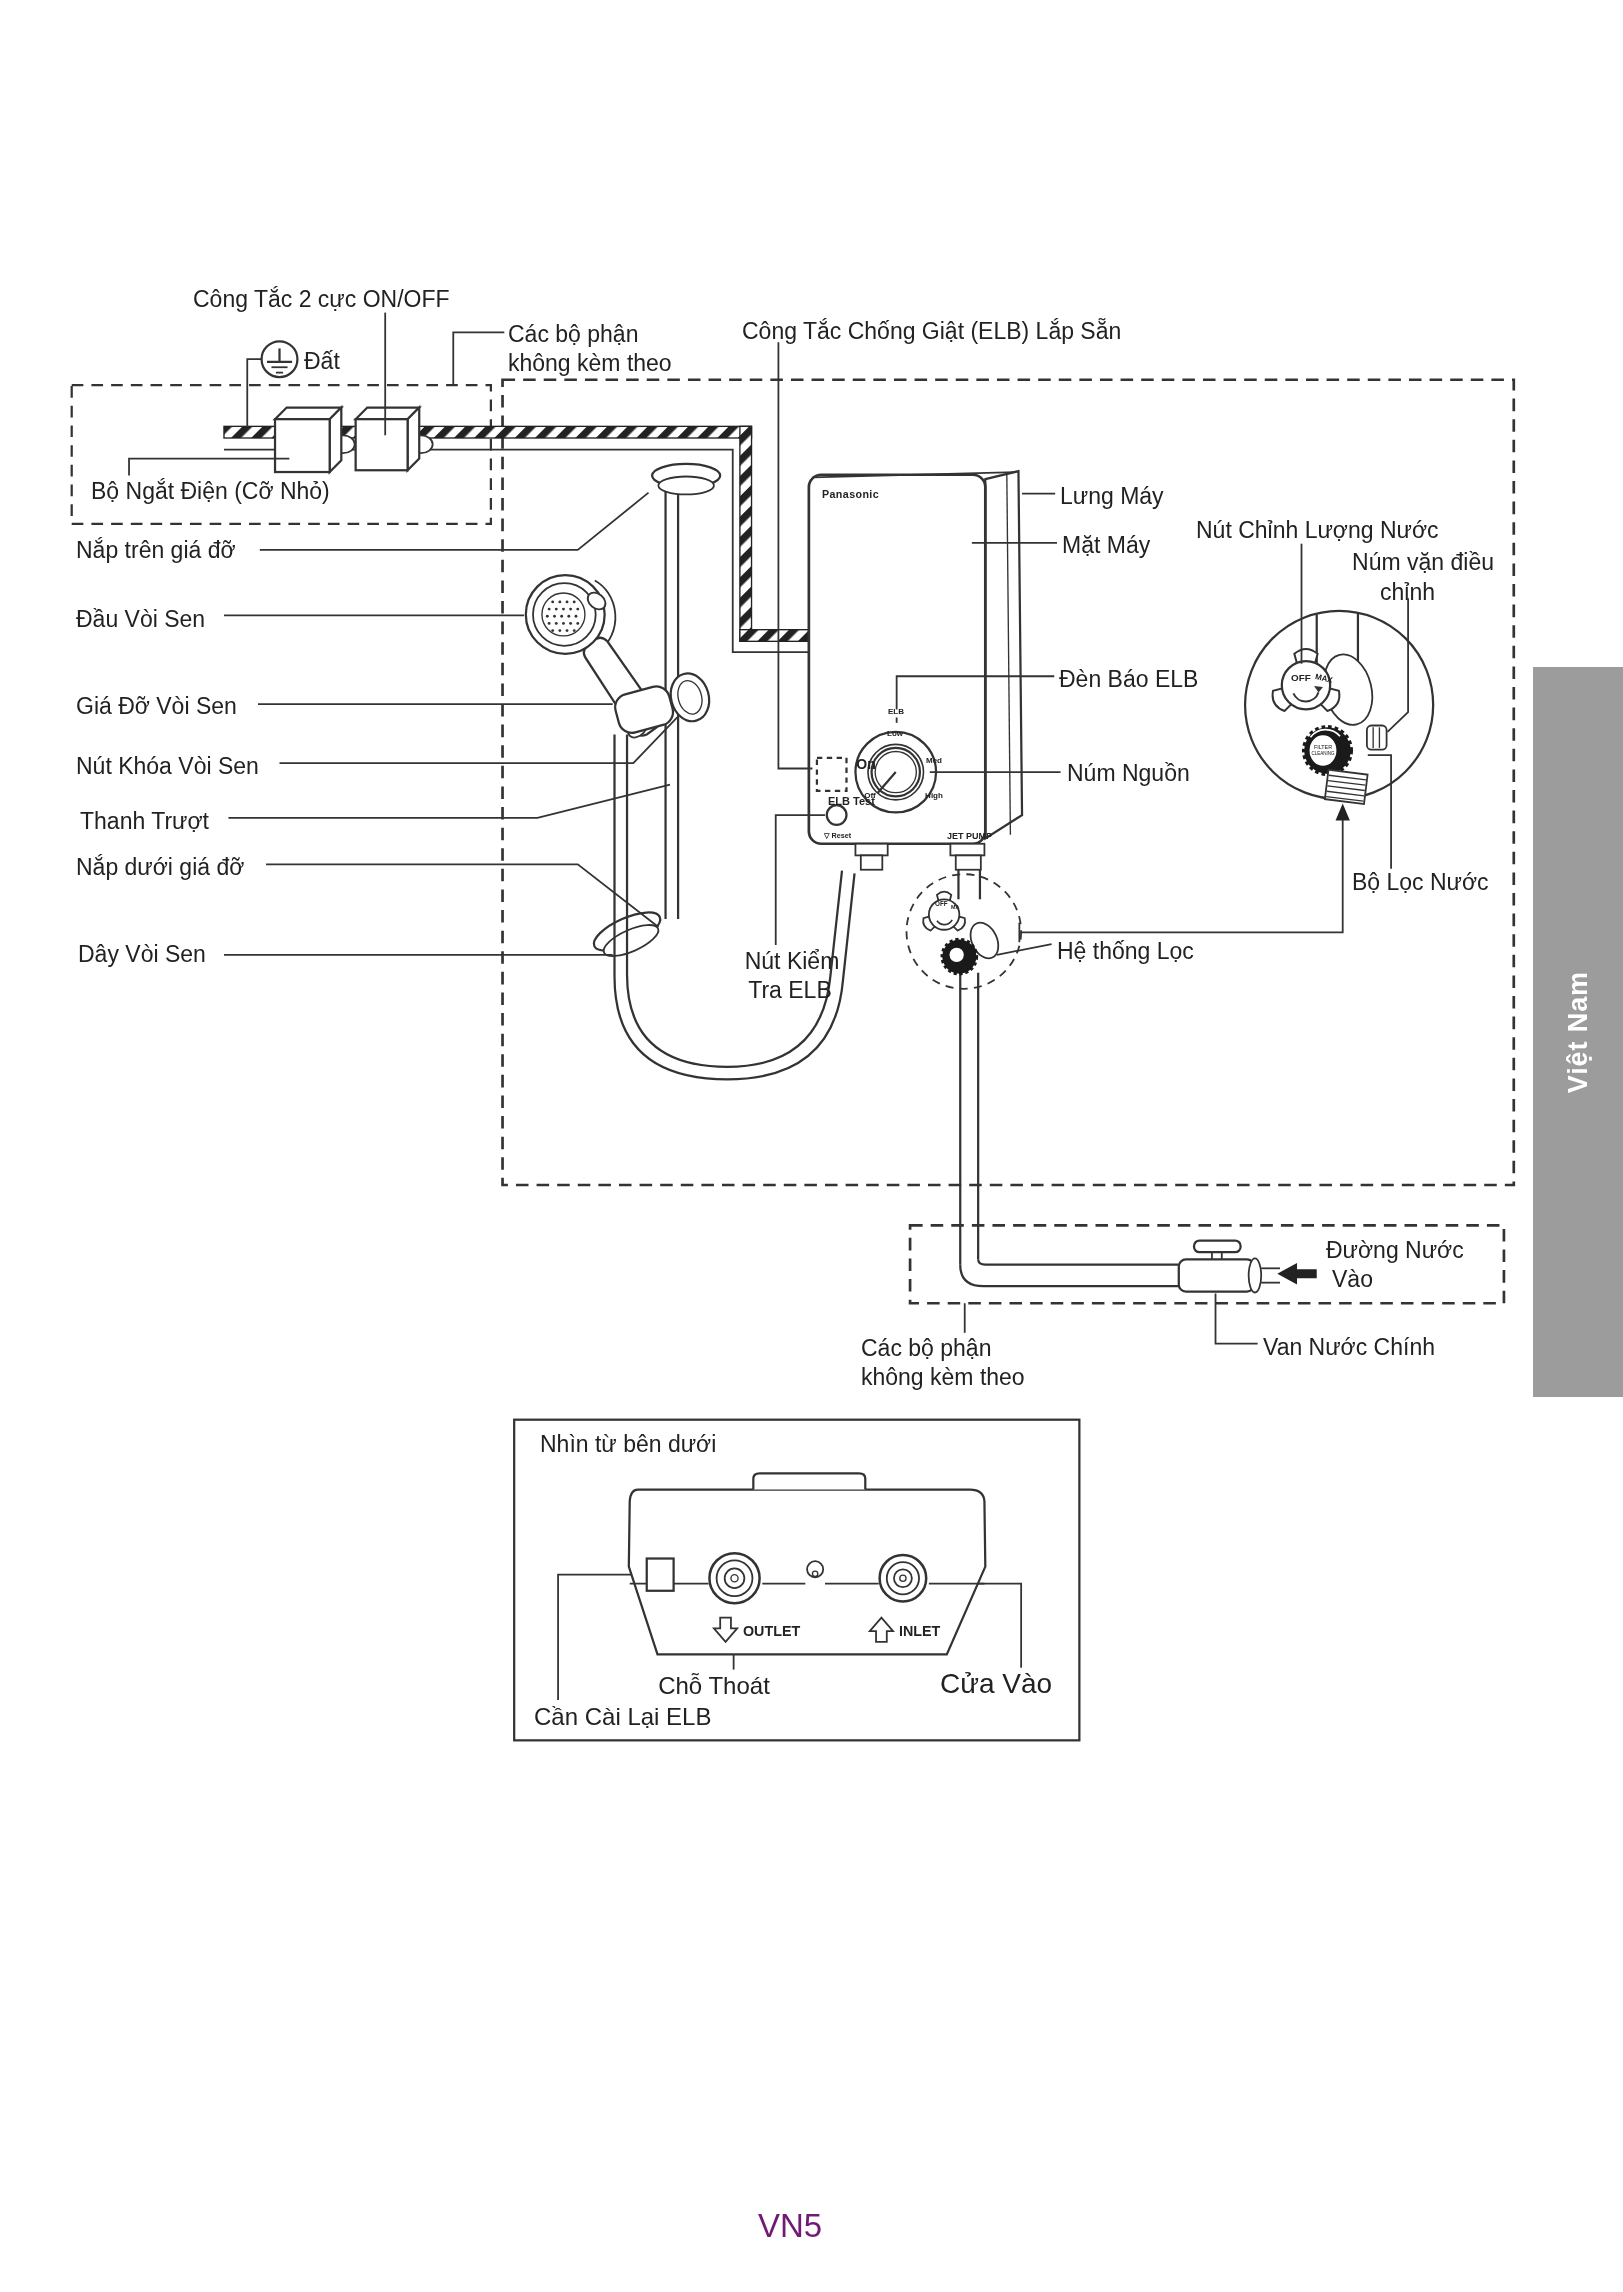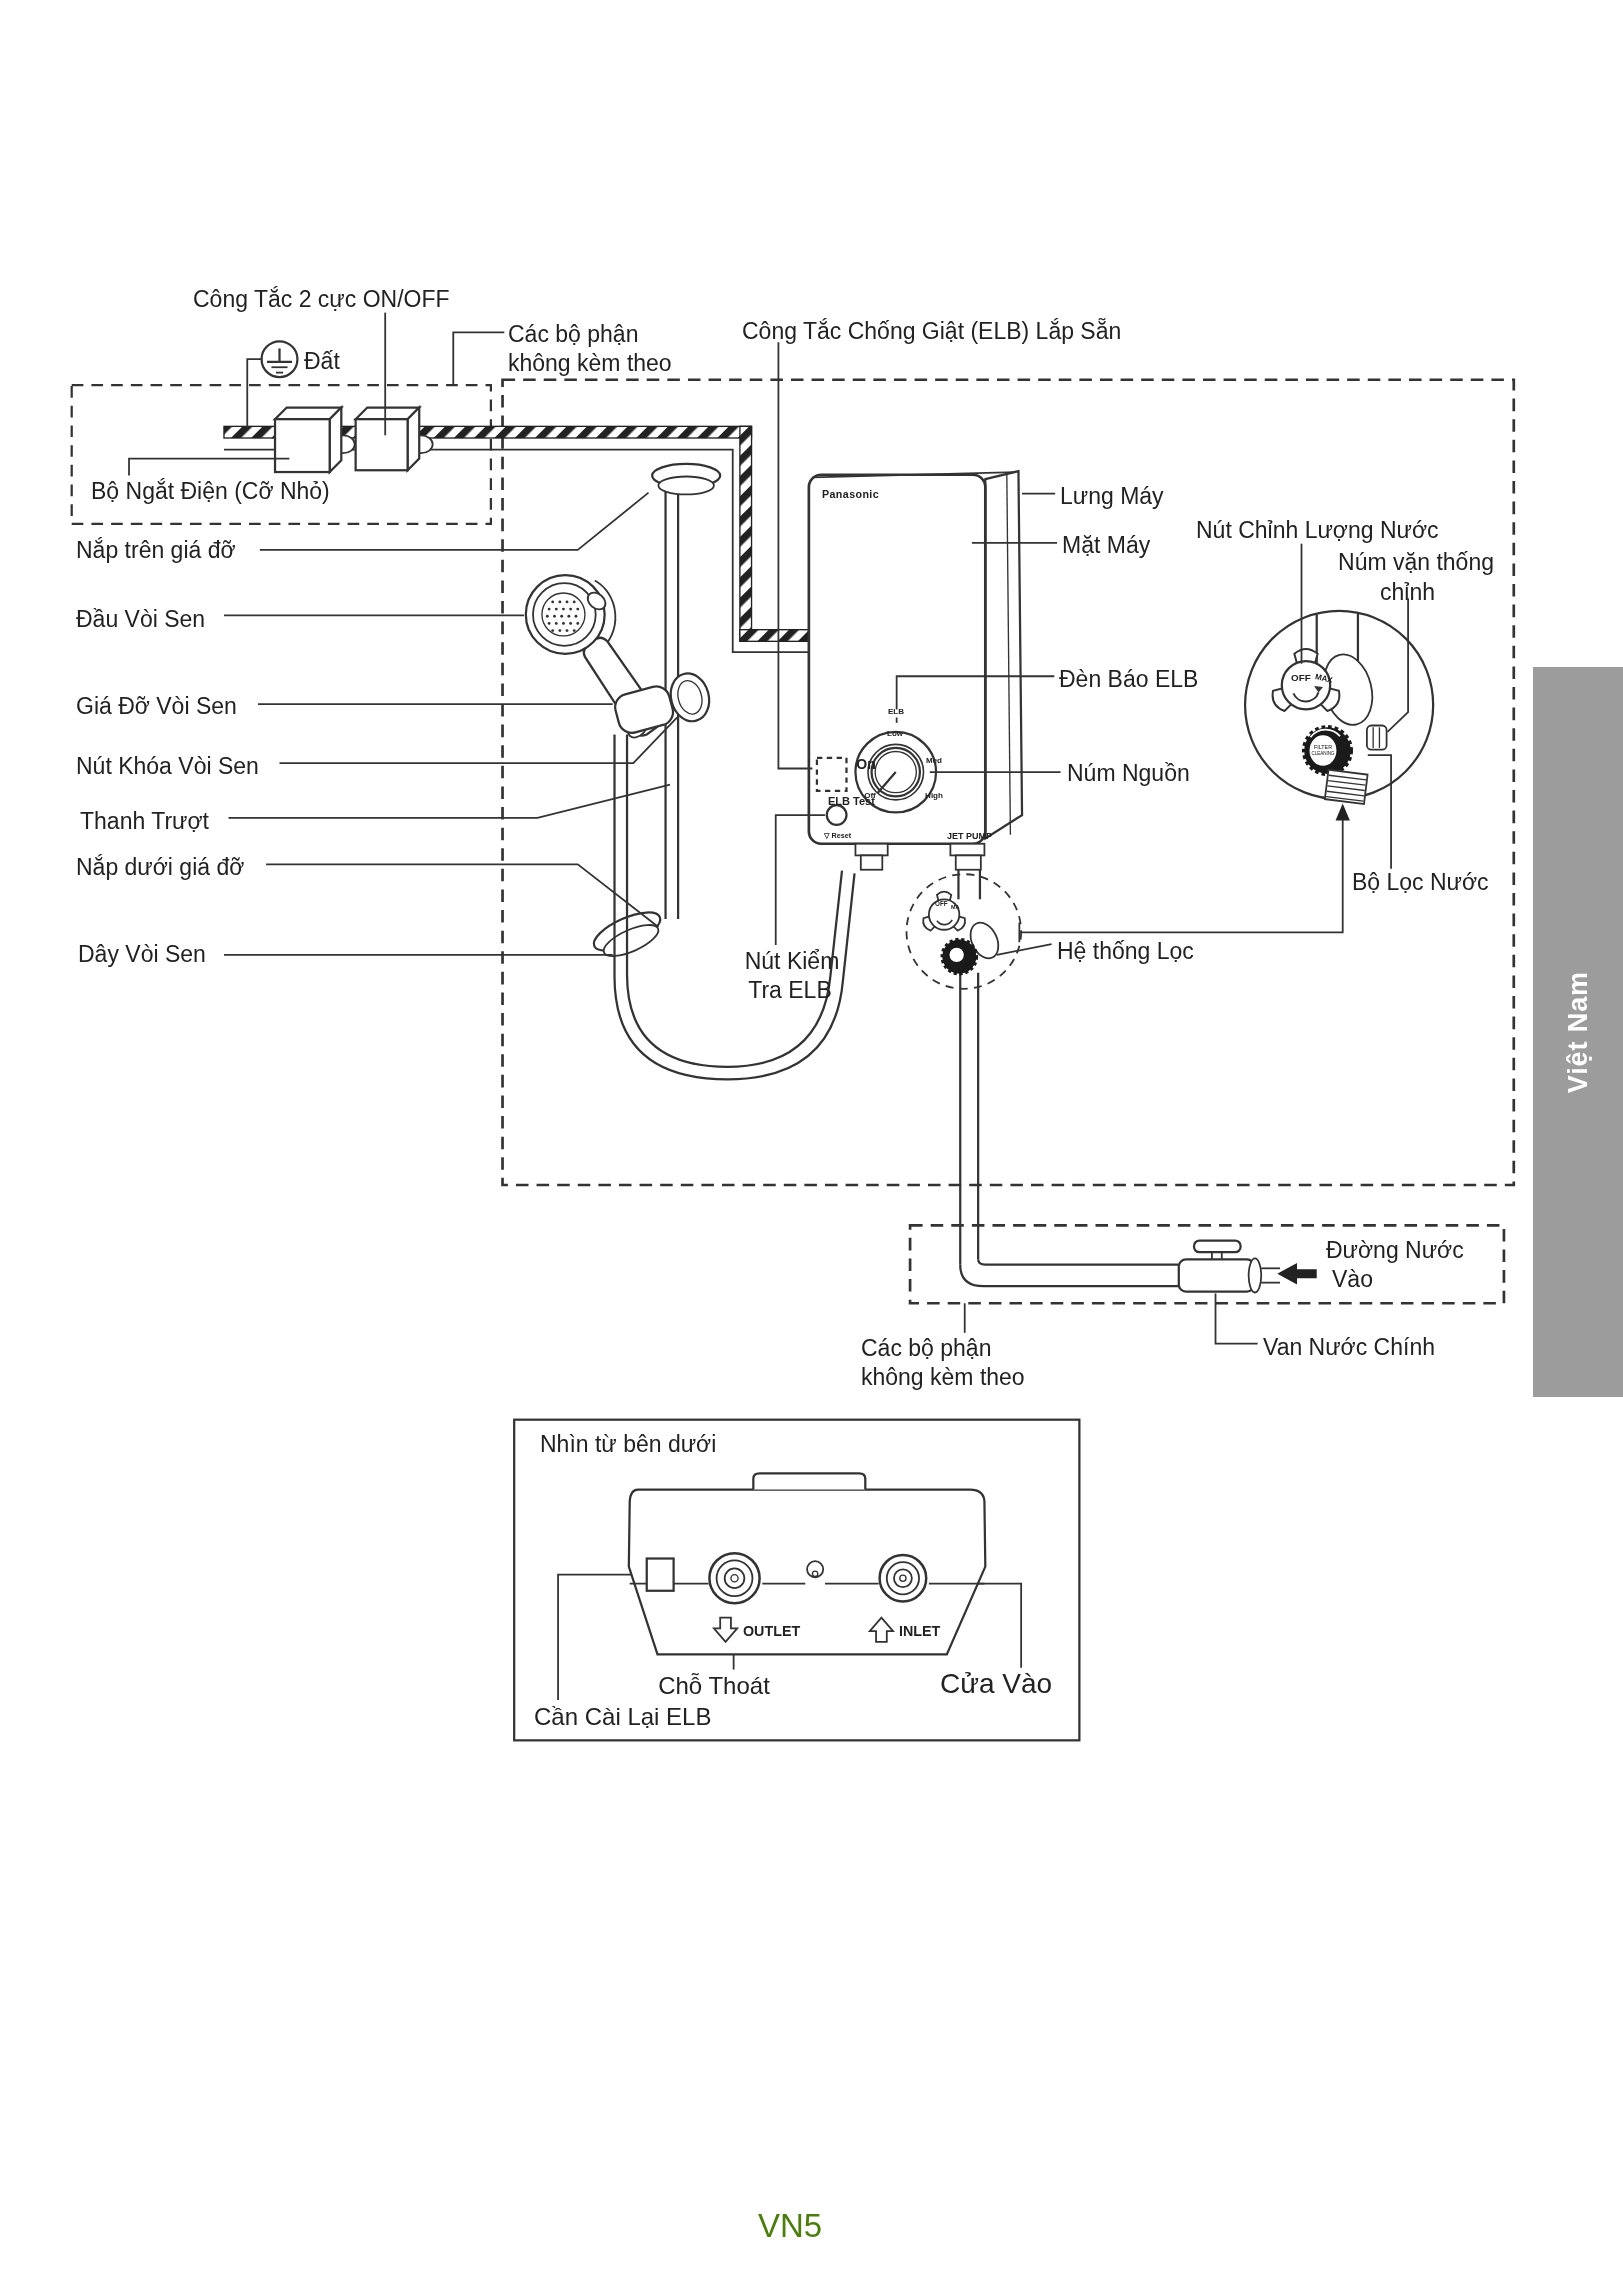--- a/index.html
+++ b/index.html
@@ -7,21 +7,21 @@
         font-family:"Liberation Sans",sans-serif;color:#222;overflow:hidden;}
   .titlebar{position:absolute;left:57px;top:119px;width:1509px;height:85px;background:#d7d7d7;}
   .titlebar .t{position:absolute;left:75px;top:16px;font-size:41px;font-weight:bold;color:#1c1c1c;letter-spacing:0.9px;white-space:nowrap;}
   .sidetab{position:absolute;left:1533px;top:667px;width:90px;height:730px;background:#9c9c9c;
            display:flex;align-items:center;justify-content:center;}
   .sidetab span{writing-mode:vertical-rl;transform:rotate(180deg);color:#fff;font-weight:bold;font-size:27px;letter-spacing:0.9px;}
   .lbl{position:absolute;font-size:23px;line-height:29.6px;color:#222;white-space:nowrap;}
   .ctr{transform:translateX(-50%);text-align:center;}
   .rgt{text-align:right;transform:translateX(-100%);}
   .tiny{position:absolute;color:#222;white-space:nowrap;font-weight:bold;}
-  .pageno{position:absolute;left:758px;top:2207px;font-size:33px;color:#4d7c0f;}
+  .pageno{position:absolute;left:758px;top:2207px;font-size:33px;color:#701a75;}
   svg{position:absolute;left:0;top:0;}
 </style>
 </head>
 <body>
 
 <div class="page">
 
 
   <div class="sidetab">
     <span>Việt Nam</span>
@@ -308,21 +308,21 @@
   <div class="lbl" style="left:76px;top:692px;">Giá Đỡ Vòi Sen</div>
   <div class="lbl" style="left:76px;top:752px;">Nút Khóa Vòi Sen</div>
   <div class="lbl" style="left:80px;top:807px;">Thanh Trượt</div>
   <div class="lbl" style="left:76px;top:853px;">Nắp dưới giá đỡ</div>
   <div class="lbl" style="left:78px;top:940px;">Dây Vòi Sen</div>
   <div class="lbl" style="left:1060px;top:482px;">Lưng Máy</div>
   <div class="lbl" style="left:1062px;top:531px;">Mặt Máy</div>
   <div class="lbl" style="left:1059px;top:665px;">Đèn Báo ELB</div>
   <div class="lbl" style="left:1067px;top:759px;">Núm Nguồn</div>
   <div class="lbl" style="left:1196px;top:516px;">Nút Chỉnh Lượng Nước</div>
-  <div class="lbl rgt" style="left:1494px;top:548px;">Núm vặn thống</div>
+  <div class="lbl rgt" style="left:1494px;top:548px;">Núm vặn điều</div>
   <div class="lbl rgt" style="left:1435px;top:578px;text-align:center;">chỉnh</div>
   <div class="lbl" style="left:1352px;top:868px;">Bộ Lọc Nước</div>
   <div class="lbl ctr" style="left:792px;top:947px;">Nút Kiểm</div>
   <div class="lbl ctr" style="left:790px;top:976px;">Tra ELB</div>
   <div class="lbl" style="left:1057px;top:937px;">Hệ thống Lọc</div>
   <div class="lbl" style="left:1326px;top:1236px;">Đường Nước</div>
   <div class="lbl" style="left:1332px;top:1265px;">Vào</div>
   <div class="lbl" style="left:1263px;top:1333px;">Van Nước Chính</div>
   <div class="lbl" style="left:861px;top:1334px;">Các bộ phận</div>
   <div class="lbl" style="left:861px;top:1363px;">không kèm theo</div>

